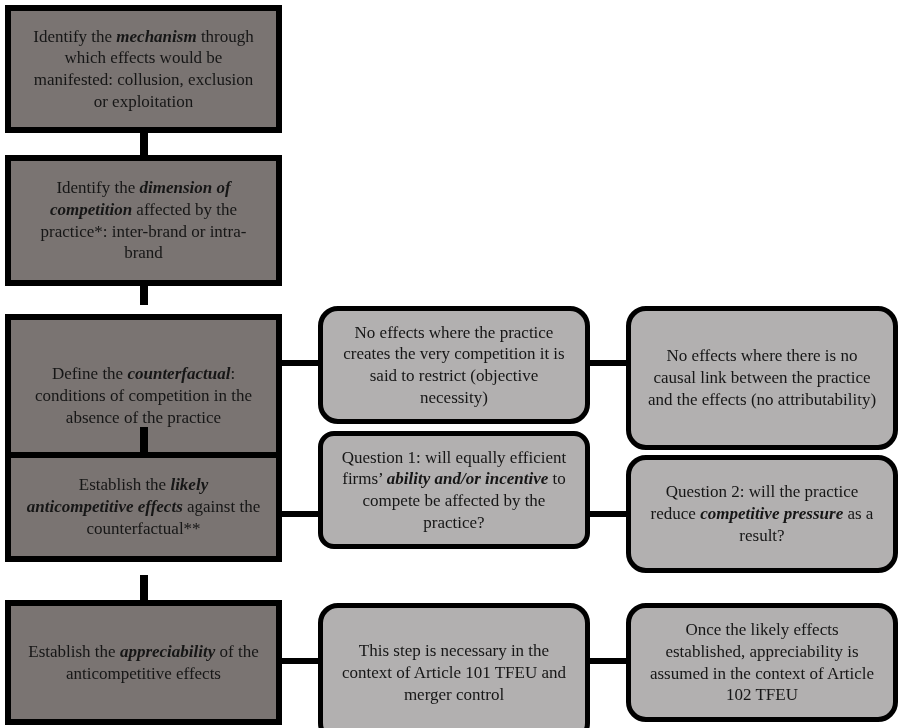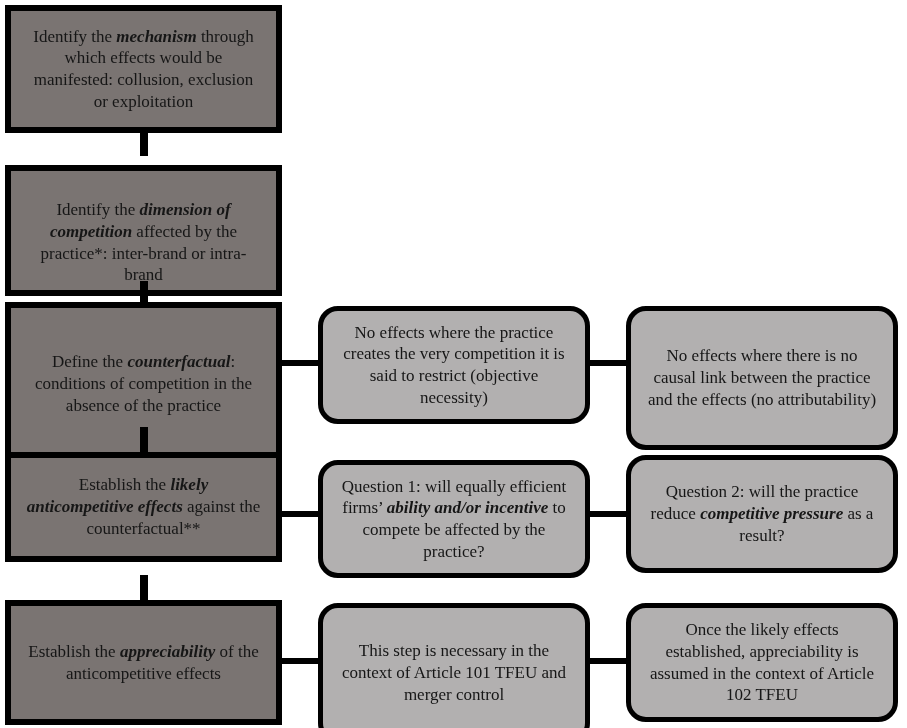--- a/index.html
+++ b/index.html
@@ -56,41 +56,41 @@
 </style>
 </head>
 <body>
 
 <div class="canvas">
 
   <div class="box dark-box rich" style="top:5px; height:128px;">
       <div><span>Identify the </span><em>mechanism</em><span> through which effects would be manifested: collusion, exclusion or exploitation</span></div>
     </div>
 
-  <div class="box dark-box rich" style="top:165px; height:131px;align-items:flex-end;">
+  <div class="box dark-box rich" style="top:155px; height:131px;">
       <div><span>Identify the </span><em>dimension of competition</em><span> affected by the practice*: inter-brand or intra-brand</span></div>
     </div>
 
-  <div class="box dark-box rich" style="top:302px; height:164px;">
+  <div class="box dark-box rich" style="top:314px; height:164px;">
       <div><span>Define the </span><em>counterfactual</em><span>: conditions of competition in the absence of the practice</span></div>
     </div>
 
   <div class="box dark-box rich" style="top:452px; height:110px;">
       <div><span>Establish the </span><em>likely anticompetitive effects</em><span> against the counterfactual**</span></div>
     </div>
 
   <div class="box dark-box rich" style="top:600px; height:125px;text-align:center;">
       <div><span>Establish the </span><em>appreciability</em><span> of the anticompetitive effects</span></div>
     </div>
 
   <div class="box light-box mid-col rich" style="top:306px; height:118px;">
       <div><span>No effects where the practice creates the very competition it is said to restrict (objective necessity)</span></div>
     </div>
 
-  <div class="box light-box mid-col rich" style="top:460px; height:118px;">
+  <div class="box light-box mid-col rich" style="top:431px; height:118px;border-radius:16px;">
       <div><span>Question 1: will equally efficient firms’ </span><em>ability and/or incentive</em><span> to compete be affected by the practice?</span></div>
     </div>
 
   <div class="box light-box mid-col rich" style="top:603px; height:140px;">
       <div><span>This step is necessary in the context of Article 101 TFEU and merger control</span></div>
     </div>
 
   <div class="box light-box right-col rich" style="top:306px; height:144px;">
       <div><span>No effects where there is no causal link between the practice and the effects (no attributability)</span></div>
     </div>

